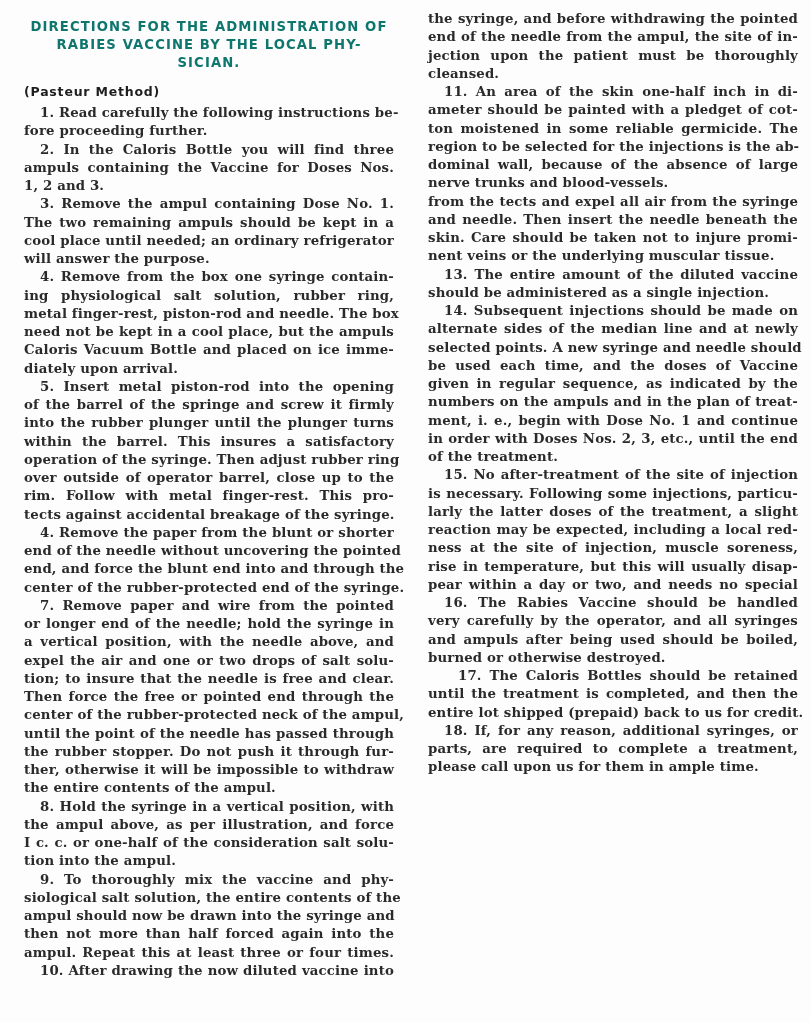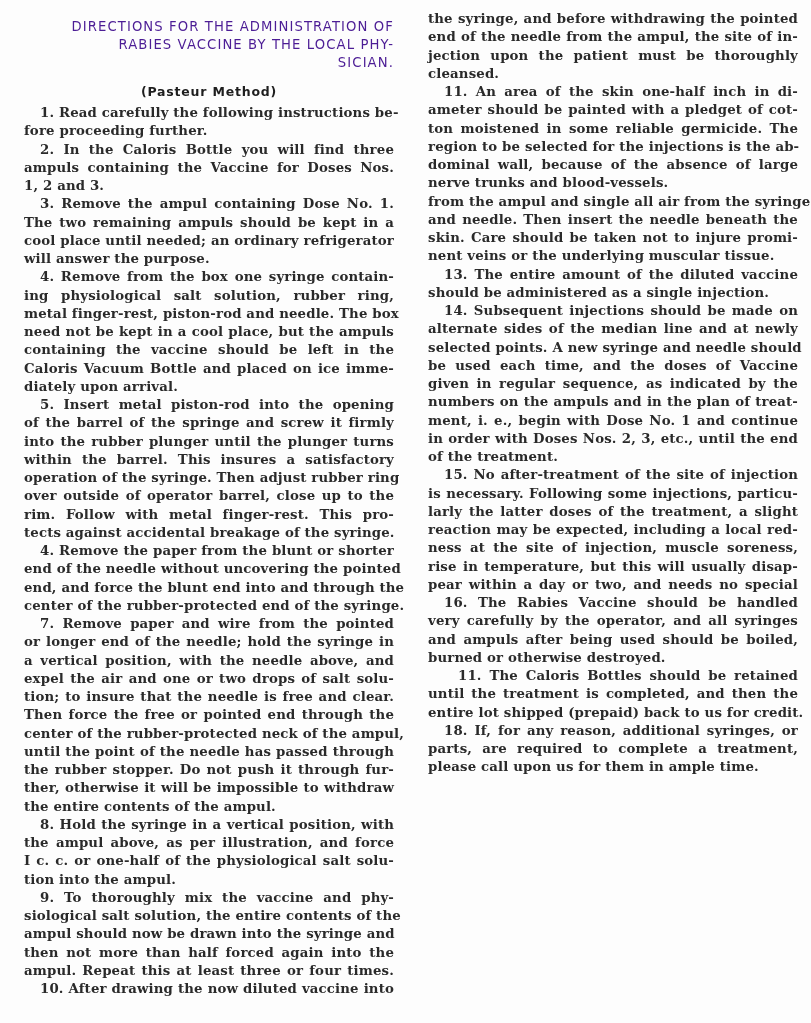--- a/index.html
+++ b/index.html
@@ -1,23 +1,23 @@
 <!DOCTYPE html>
 <html><head>
 <meta charset="utf-8">
 <style>
   html, body { margin: 0; padding: 0; background: #ffffff; }
   body { width: 811px; height: 1023px; overflow: hidden; position: relative; }
   .page { position: absolute; left: 0; top: 0; width: 811px; height: 1023px; background: #fdfdfd; color: #262626; }
   .col { position: absolute; top: 0; }
   .col-left { left: 24px; width: 370px; }
   .col-right { left: 428px; width: 370px; top: 10px; }
-  .title { font-family: "DejaVu Sans", "Liberation Sans", sans-serif; font-weight: normal; font-size: 13.2px; letter-spacing: 1.1px; text-align: right; line-height: 18px; color: #4c1d95; margin: 0; }
+  .title { font-family: "DejaVu Sans", "Liberation Sans", sans-serif; font-weight: bold; font-size: 13.2px; letter-spacing: 1.1px; text-align: center; line-height: 18px; color: #0f766e; margin: 0; }
   .title-block { padding-top: 18px; }
-  .subtitle { font-family: "DejaVu Sans", "Liberation Sans", sans-serif; font-weight: bold; font-size: 12.5px; letter-spacing: 0.8px; text-align: center; line-height: 18px; margin-top: 11px; margin-bottom: 3px; color: #1e1e1e; }
+  .subtitle { font-family: "DejaVu Sans", "Liberation Sans", sans-serif; font-weight: bold; font-size: 12.5px; letter-spacing: 0.8px; text-align: left; line-height: 18px; margin-top: 11px; margin-bottom: 3px; color: #1e1e1e; }
   .line { font-family: "DejaVu Serif", "Liberation Serif", serif; font-size: 13.3px; line-height: 18.25px; height: 18.25px; white-space: nowrap; text-align: justify; text-align-last: justify; color: #2a2a2a; font-weight: 600; letter-spacing: 0.15px; }
   .line.last { text-align-last: left; }
   .line.indent { padding-left: 16px; }
   .line.indent2 { padding-left: 30px; }
 </style>
 </head>
 <body>
 
 <div class="page">
   <div class="col col-left">
@@ -34,21 +34,20 @@
         <div class="line">ampuls containing the Vaccine for Doses Nos.</div>
         <div class="line last">1, 2 and 3.</div>
         <div class="line indent">3.  Remove the ampul containing Dose No. 1.</div>
         <div class="line">The two remaining ampuls should be kept in a</div>
         <div class="line">cool place until needed; an ordinary refrigerator</div>
         <div class="line last">will answer the purpose.</div>
         <div class="line indent">4.  Remove from the box one syringe contain-</div>
         <div class="line">ing physiological salt solution, rubber ring,</div>
         <div class="line">metal finger-rest, piston-rod and needle. The box</div>
         <div class="line">need not be kept in a cool place, but the ampuls</div>
-        <div class="line">containing the vaccine should be left in the</div>
         <div class="line">Caloris Vacuum Bottle and placed on ice imme-</div>
         <div class="line last">diately upon arrival.</div>
         <div class="line indent">5.  Insert metal piston-rod into the opening</div>
         <div class="line">of the barrel of the springe and screw it firmly</div>
         <div class="line">into the rubber plunger until the plunger turns</div>
         <div class="line">within the barrel. This insures a satisfactory</div>
         <div class="line">operation of the syringe. Then adjust rubber ring</div>
         <div class="line">over outside of operator barrel, close up to the</div>
         <div class="line">rim. Follow with metal finger-rest. This pro-</div>
         <div class="line">tects against accidental breakage of the syringe.</div>
@@ -62,21 +61,21 @@
         <div class="line">expel the air and one or two drops of salt solu-</div>
         <div class="line">tion; to insure that the needle is free and clear.</div>
         <div class="line">Then force the free or pointed end through the</div>
         <div class="line">center of the rubber-protected neck of the ampul,</div>
         <div class="line">until the point of the needle has passed through</div>
         <div class="line">the rubber stopper. Do not push it through fur-</div>
         <div class="line">ther, otherwise it will be impossible to withdraw</div>
         <div class="line last">the entire contents of the ampul.</div>
         <div class="line indent">8.  Hold the syringe in a vertical position, with</div>
         <div class="line">the ampul above, as per illustration, and force</div>
-        <div class="line">I c. c. or one-half of the physiological salt solu-</div>
+        <div class="line">I c. c. or one-half of the consideration salt solu-</div>
         <div class="line last">tion into the ampul.</div>
         <div class="line indent">9.  To thoroughly mix the vaccine and phy-</div>
         <div class="line">siological salt solution, the entire contents of the</div>
         <div class="line">ampul should now be drawn into the syringe and</div>
         <div class="line">then not more than half forced again into the</div>
         <div class="line">ampul. Repeat this at least three or four times.</div>
         <div class="line indent">10.  After drawing the now diluted vaccine into</div>
       </div>
   </div>
   <div class="col col-right">
@@ -84,21 +83,21 @@
         <div class="line">the syringe, and before withdrawing the pointed</div>
         <div class="line">end of the needle from the ampul, the site of in-</div>
         <div class="line">jection upon the patient must be thoroughly</div>
         <div class="line last">cleansed.</div>
         <div class="line indent">11.  An area of the skin one-half inch in di-</div>
         <div class="line">ameter should be painted with a pledget of cot-</div>
         <div class="line">ton moistened in some reliable germicide. The</div>
         <div class="line">region to be selected for the injections is the ab-</div>
         <div class="line">dominal wall, because of the absence of large</div>
         <div class="line last">nerve trunks and blood-vessels.</div>
-        <div class="line">from the ampul and single all air from the syringe</div>
+        <div class="line">from the tects and expel all air from the syringe</div>
         <div class="line">and needle. Then insert the needle beneath the</div>
         <div class="line">skin. Care should be taken not to injure promi-</div>
         <div class="line last">nent veins or the underlying muscular tissue.</div>
         <div class="line indent">13.  The entire amount of the diluted vaccine</div>
         <div class="line last">should be administered as a single injection.</div>
         <div class="line indent">14.  Subsequent injections should be made on</div>
         <div class="line">alternate sides of the median line and at newly</div>
         <div class="line">selected points. A new syringe and needle should</div>
         <div class="line">be used each time, and the doses of Vaccine</div>
         <div class="line">given in regular sequence, as indicated by the</div>
@@ -110,21 +109,21 @@
         <div class="line">is necessary. Following some injections, particu-</div>
         <div class="line">larly the latter doses of the treatment, a slight</div>
         <div class="line">reaction may be expected, including a local red-</div>
         <div class="line">ness at the site of injection, muscle soreness,</div>
         <div class="line">rise in temperature, but this will usually disap-</div>
         <div class="line">pear within a day or two, and needs no special</div>
         <div class="line indent">16.  The Rabies Vaccine should be handled</div>
         <div class="line">very carefully by the operator, and all syringes</div>
         <div class="line">and ampuls after being used should be boiled,</div>
         <div class="line last">burned or otherwise destroyed.</div>
-        <div class="line indent2">11.  The Caloris Bottles should be retained</div>
+        <div class="line indent2">17.  The Caloris Bottles should be retained</div>
         <div class="line">until the treatment is completed, and then the</div>
         <div class="line">entire lot shipped (prepaid) back to us for credit.</div>
         <div class="line indent">18.  If, for any reason, additional syringes, or</div>
         <div class="line">parts, are required to complete a treatment,</div>
         <div class="line last">please call upon us for them in ample time.</div>
       </div>
   </div>
 </div>
 
 </body></html>

